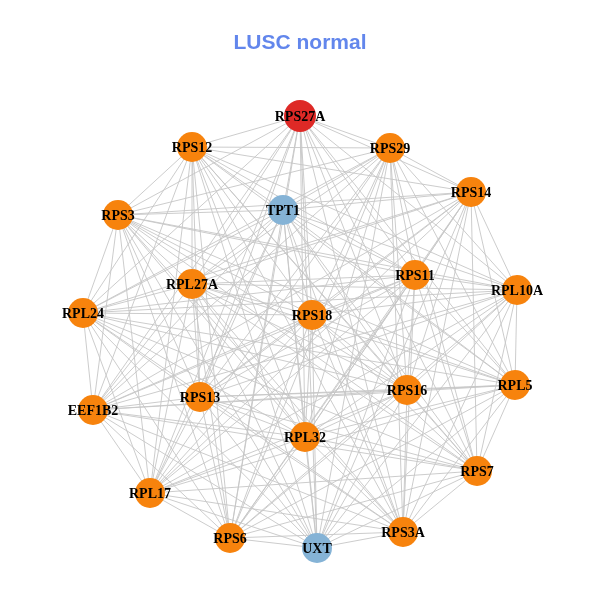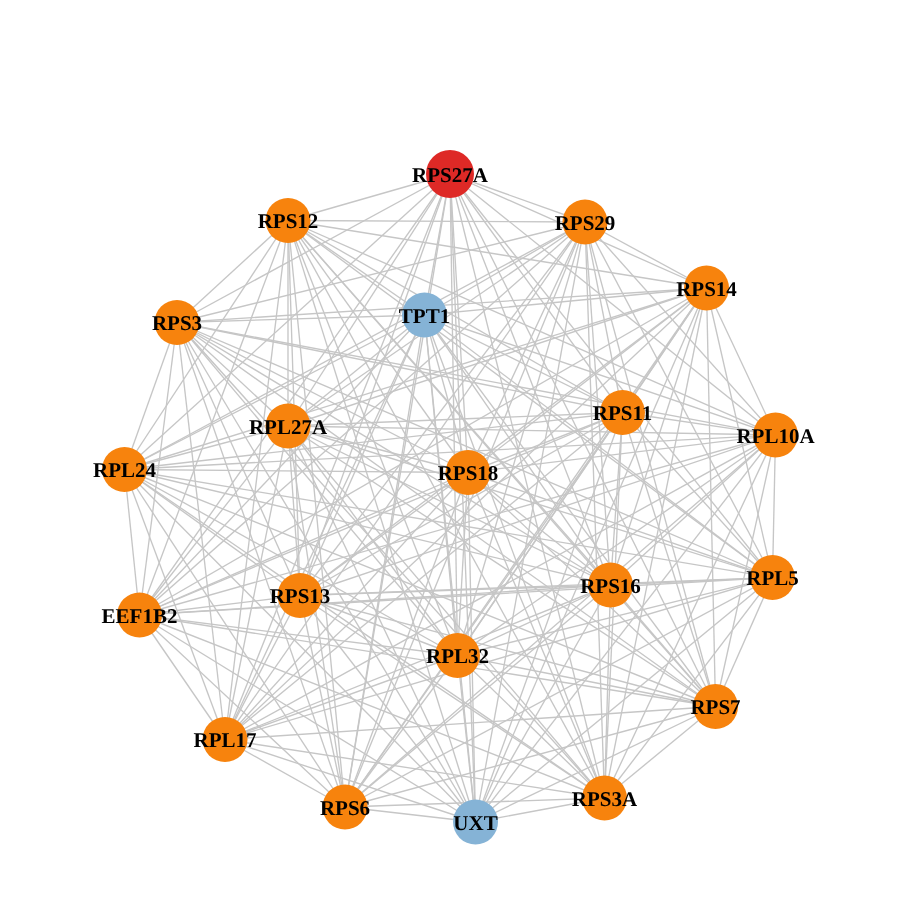--- a/index.html
+++ b/index.html
@@ -37,20 +37,21 @@
     font-family: "Liberation Serif", serif;
     font-weight: bold;
     font-size: 14px;
     fill: #000000;
   }
 </style>
 </head>
 <body>
 
 <div class="stage">
+  <div class="figure-title" style="color: rgb(98, 134, 236);">LUSC normal</div>
   <svg class="graph" width="600" height="600" viewBox="0 0 600 600">
     <g id="edge-layer">
         <line x1="300" y1="116" x2="192" y2="147" stroke="#C6C6C6" stroke-width="0.9"></line>
         <line x1="300" y1="116" x2="390" y2="148" stroke="#C6C6C6" stroke-width="0.9"></line>
         <line x1="300" y1="116" x2="471" y2="192" stroke="#C6C6C6" stroke-width="0.9"></line>
         <line x1="300" y1="116" x2="118" y2="215" stroke="#C6C6C6" stroke-width="0.9"></line>
         <line x1="300" y1="116" x2="283" y2="210" stroke="#C6C6C6" stroke-width="0.9"></line>
         <line x1="300" y1="116" x2="192" y2="284" stroke="#C6C6C6" stroke-width="0.9"></line>
         <line x1="300" y1="116" x2="415" y2="275" stroke="#C6C6C6" stroke-width="0.9"></line>
         <line x1="300" y1="116" x2="517" y2="290" stroke="#C6C6C6" stroke-width="0.9"></line>

